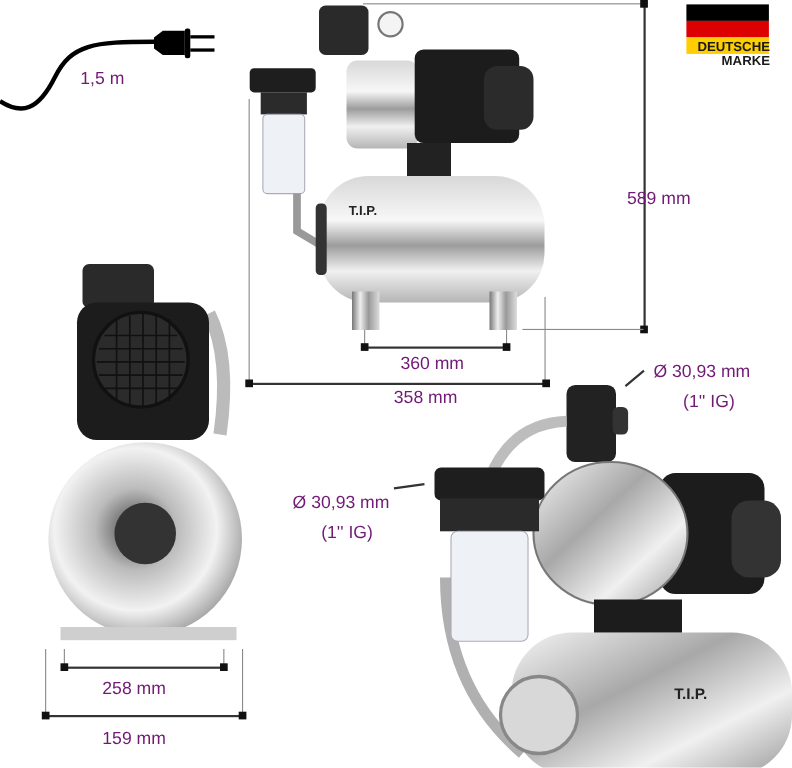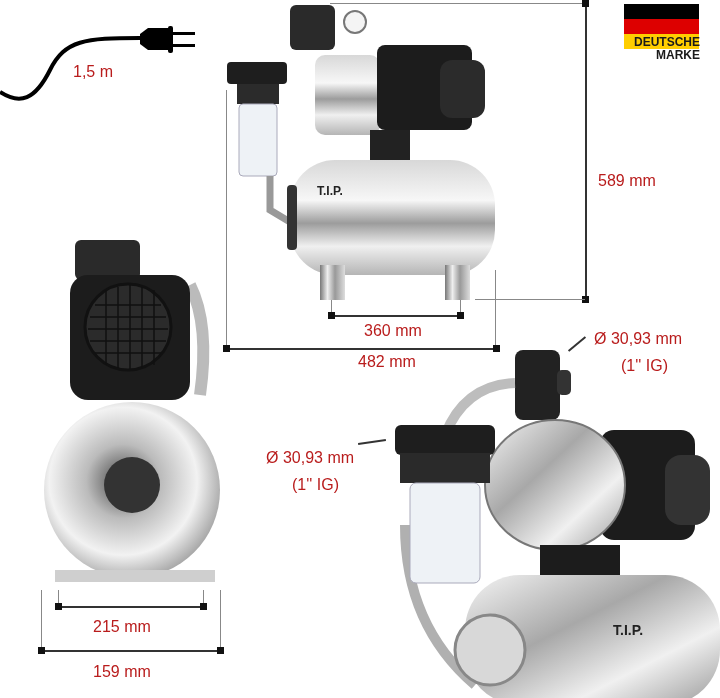--- a/index.html
+++ b/index.html
@@ -1,18 +1,18 @@
 <!DOCTYPE html>
 <html><head>
 <meta charset="utf-8">
 <style>
   * { margin:0; padding:0; box-sizing:border-box; }
   html, body { width:720px; height:698px; background:#ffffff; overflow:hidden; }
   body { position:relative; font-family:"Liberation Sans", sans-serif; color:#1a1a1a; }
-  .lbl { position:absolute; font-size:16px; color:#b91c1c; white-space:nowrap; }
+  .lbl { position:absolute; font-size:16px; color:#701a75; white-space:nowrap; }
   .line-h { position:absolute; height:2px; background:#333; }
   .line-v { position:absolute; width:2px; background:#333; }
   .line-h.thin, .line-v.thin { background:#888; }
   .line-h.thin { height:1px; }
   .line-v.thin { width:1px; }
   .dot { position:absolute; width:7px; height:7px; background:#111; }
   .flag { position:absolute; left:624px; top:4px; width:75px; height:45px; }
   .flag div { height:15px; }
   .brand { position:absolute; left:612px; top:36px; width:88px; text-align:right; font-weight:bold; font-size:12px; line-height:13px; color:#1a1a1a; }
   svg { position:absolute; }
@@ -78,35 +78,35 @@
 
   <rect x="95" y="265" width="25" height="35" fill="url(#steelH)"></rect>
   <rect x="220" y="265" width="25" height="35" fill="url(#steelH)"></rect>
 </svg>
 
 <div class="line-h thin" style="left:330px;top:3px;width:256px;"></div>
 <div class="line-v" style="left:585px;top:3px;height:295px;"></div>
 <div class="dot" style="left:582px;top:0px;"></div>
 <div class="dot" style="left:582px;top:296px;"></div>
 <div class="line-h thin" style="left:475px;top:299px;width:110px;"></div>
-<div class="lbl" style="left:598px;top:172px;text-align:center;">589 mm</div>
+<div class="lbl" style="left:570px;top:172px;text-align:center;">589 mm</div>
 
 <div class="line-v thin" style="left:331px;top:300px;height:15px;"></div>
 <div class="line-v thin" style="left:460px;top:300px;height:15px;"></div>
 <div class="line-h" style="left:331px;top:315px;width:130px;"></div>
 <div class="dot" style="left:328px;top:312px;"></div>
 <div class="dot" style="left:457px;top:312px;"></div>
 <div class="lbl" style="left:364px;top:322px;">360 mm</div>
 
 <div class="line-v thin" style="left:226px;top:90px;height:258px;"></div>
 <div class="line-v thin" style="left:495px;top:270px;height:78px;"></div>
 <div class="line-h" style="left:226px;top:348px;width:270px;"></div>
 <div class="dot" style="left:223px;top:345px;"></div>
 <div class="dot" style="left:493px;top:345px;"></div>
-<div class="lbl" style="left:358px;top:353px;">482 mm</div>
+<div class="lbl" style="left:358px;top:353px;">358 mm</div>
 
 <svg style="left:40px;top:235px" width="185" height="355" viewBox="0 0 185 355">
   <defs>
     <radialGradient id="tankFront" cx="0.45" cy="0.45" r="0.6">
       <stop offset="0" stop-color="#444"></stop>
         <stop offset="0.35" stop-color="#bbb"></stop>
         <stop offset="0.7" stop-color="#f2f2f2"></stop>
         <stop offset="1" stop-color="#999"></stop>
     </radialGradient>
   </defs>
@@ -130,21 +130,21 @@
   <circle cx="92" cy="255" r="88" fill="url(#tankFront)"></circle>
   <circle cx="92" cy="250" r="28" fill="#333"></circle>
   <rect x="15" y="335" width="160" height="12" fill="#cfcfcf"></rect>
 </svg>
 
 <div class="line-v thin" style="left:58px;top:590px;height:15px;"></div>
 <div class="line-v thin" style="left:203px;top:590px;height:15px;"></div>
 <div class="line-h" style="left:58px;top:606px;width:146px;"></div>
 <div class="dot" style="left:55px;top:603px;"></div>
 <div class="dot" style="left:200px;top:603px;"></div>
-<div class="lbl" style="left:93px;top:618px;">215 mm</div>
+<div class="lbl" style="left:93px;top:618px;">258 mm</div>
 
 <div class="line-v thin" style="left:41px;top:590px;height:60px;"></div>
 <div class="line-v thin" style="left:220px;top:590px;height:60px;"></div>
 <div class="line-h" style="left:41px;top:650px;width:180px;"></div>
 <div class="dot" style="left:38px;top:647px;"></div>
 <div class="dot" style="left:217px;top:647px;"></div>
 <div class="lbl" style="left:93px;top:663px;">159 mm</div>
 
 <svg style="left:385px;top:345px" width="335" height="353" viewBox="0 0 335 353">
   <defs>

